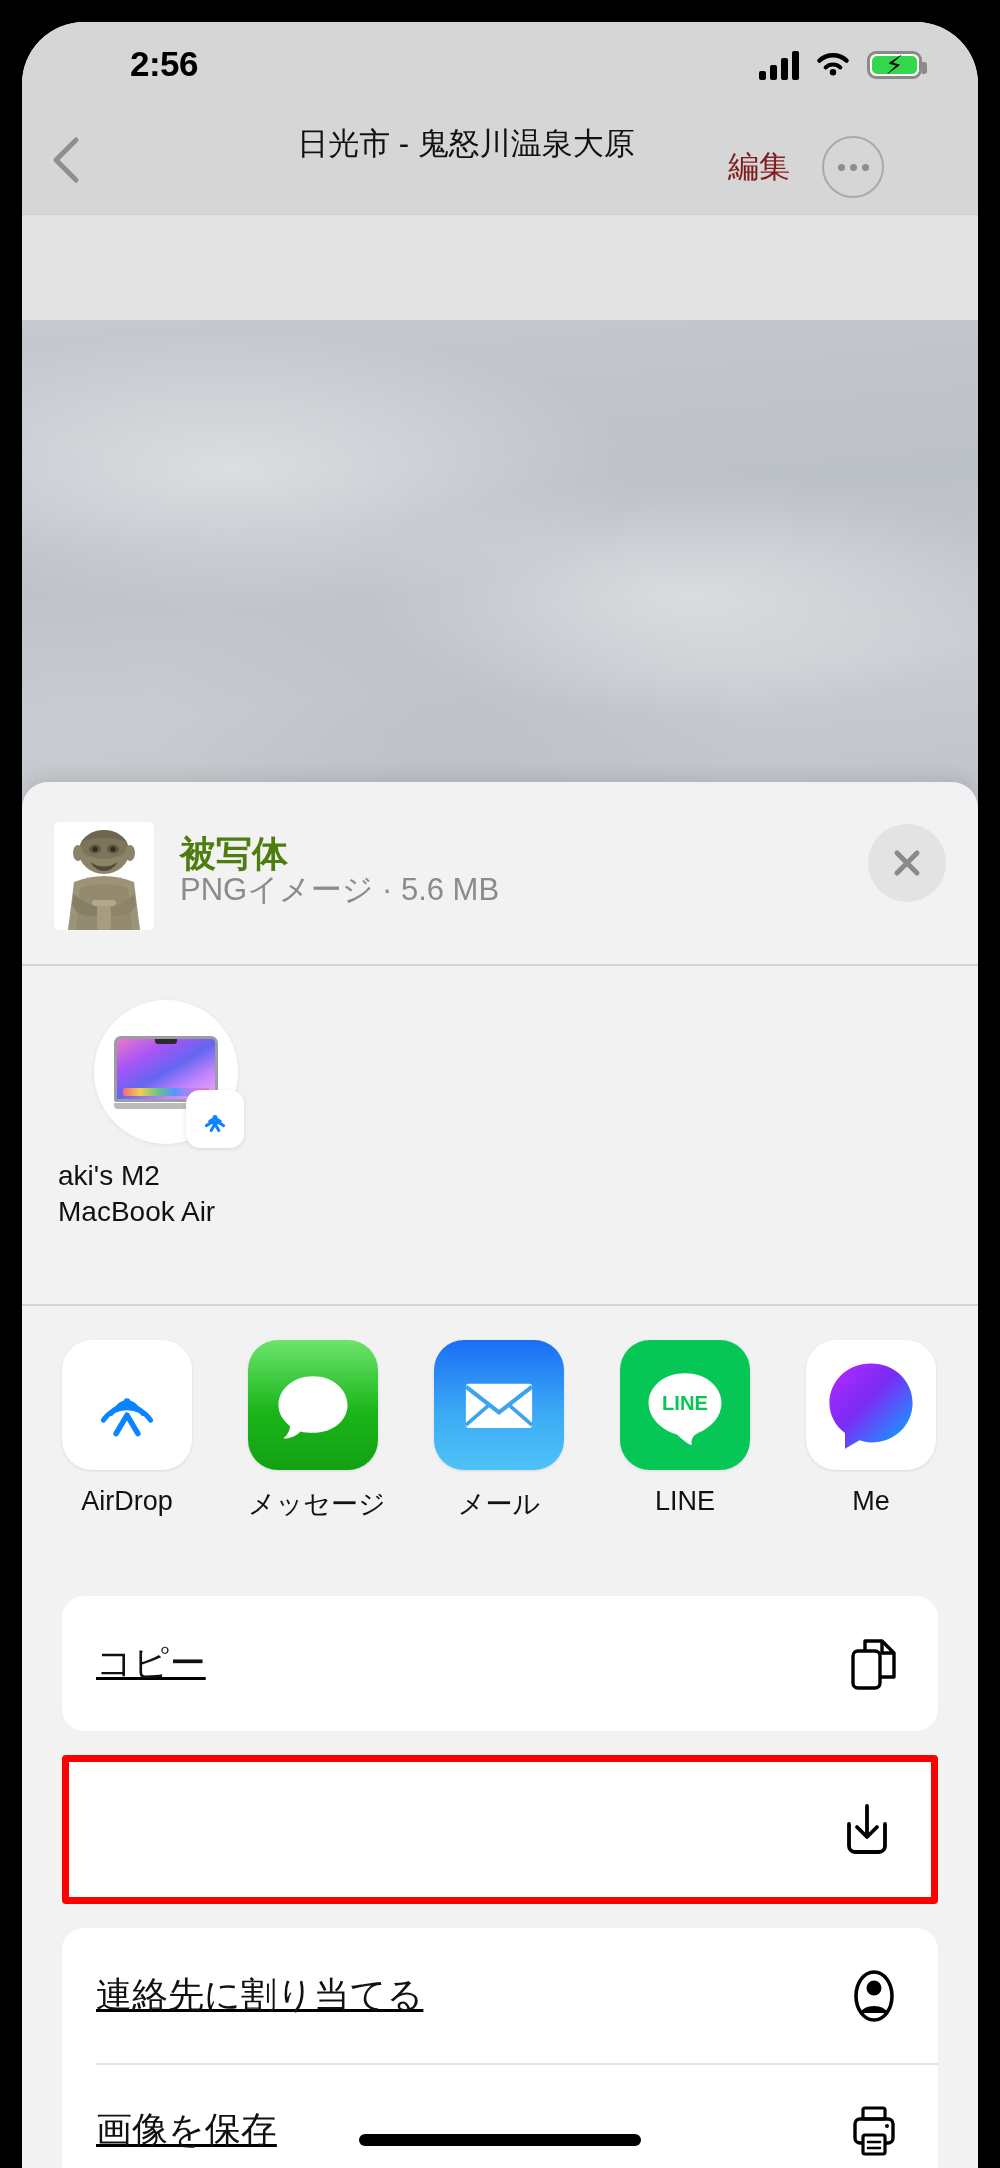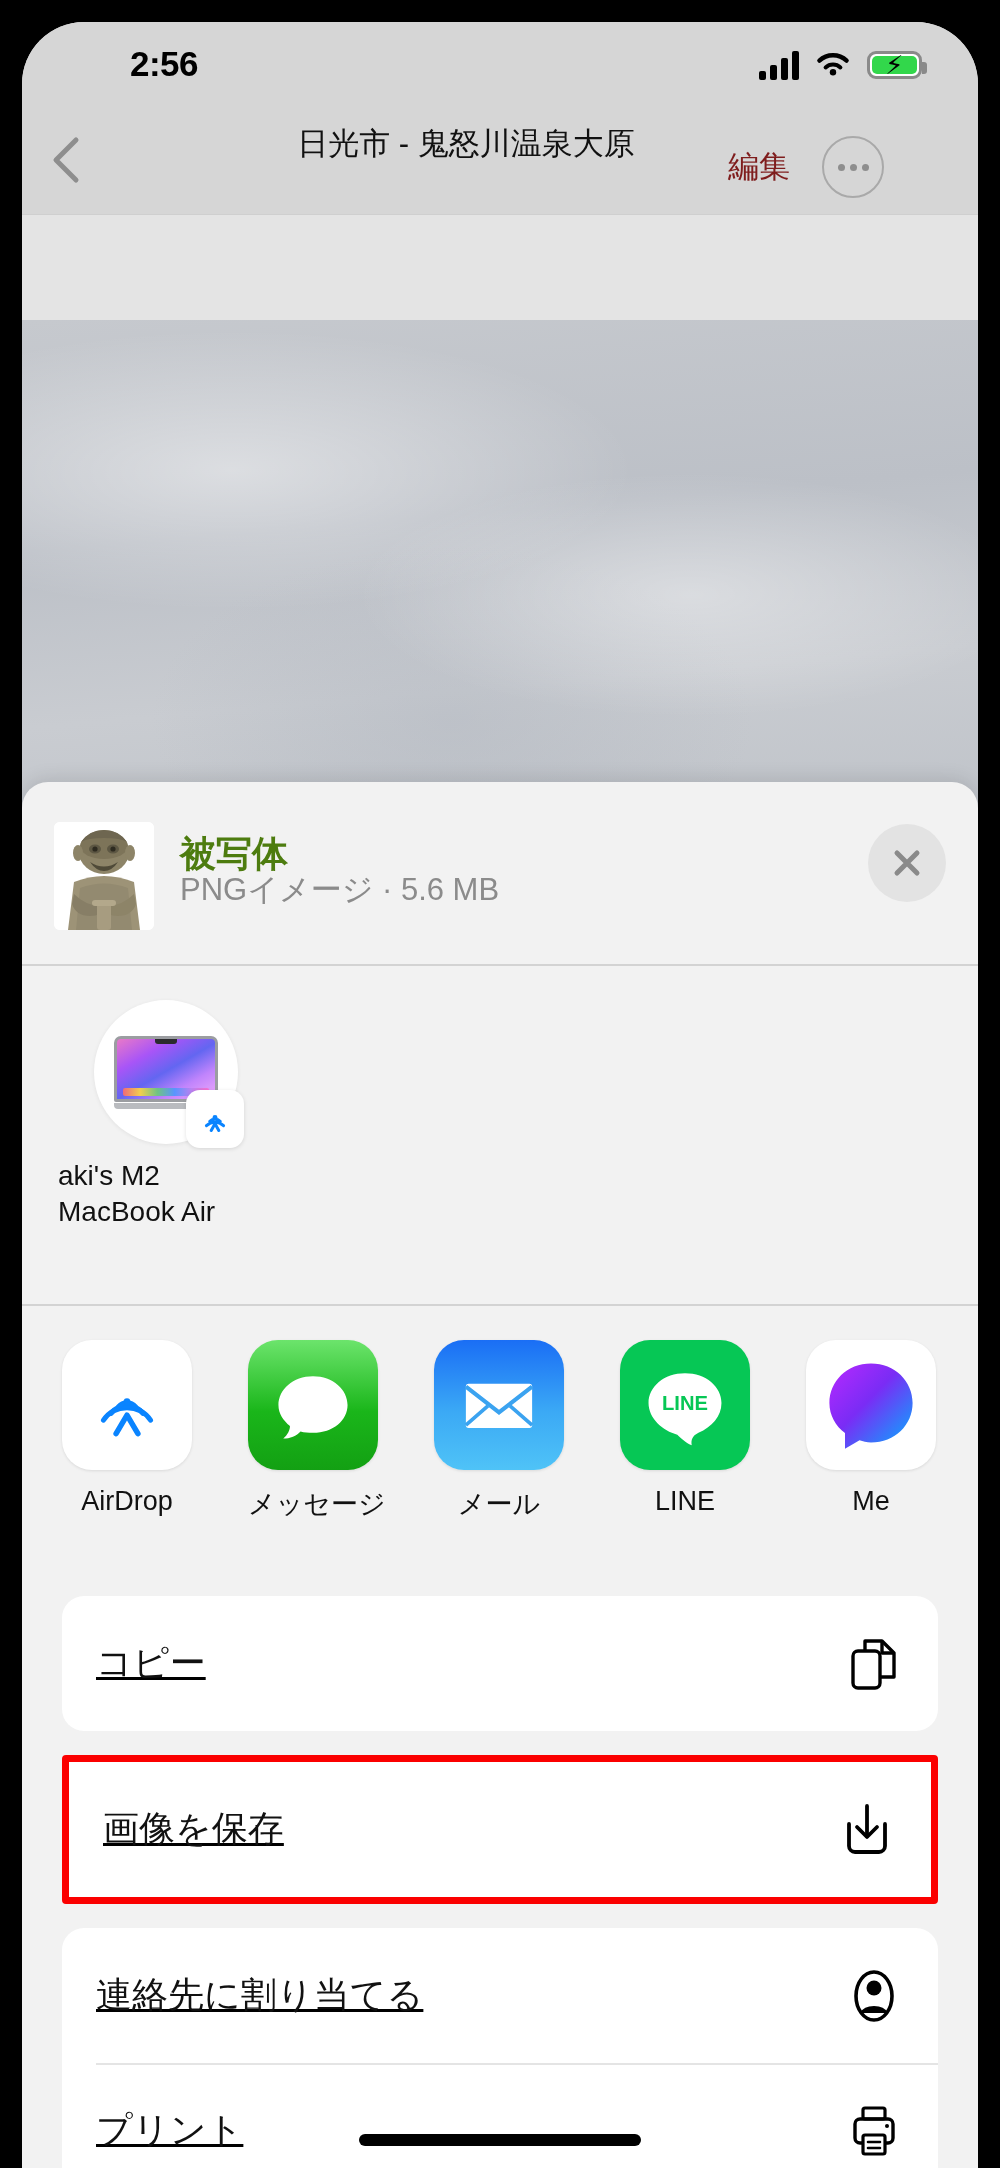--- a/index.html
+++ b/index.html
@@ -381,40 +381,39 @@
           <svg class="row-icon" width="52" height="58" viewBox="0 0 52 58">
             <path d="M17 6 h17 l12 12 v24 h-29z" fill="none" stroke="#000" stroke-width="3.4" stroke-linejoin="round"></path>
             <path d="M34 6 v12 h12" fill="none" stroke="#000" stroke-width="3.4" stroke-linejoin="round"></path>
             <rect x="5" y="16" width="27" height="37" rx="5" fill="#fff" stroke="#000" stroke-width="3.4"></rect>
           </svg>
         </div>
       </div>
 
       <div class="card highlight">
         <div class="row">
-          <div class="row-label">画像を保存</div>
           <svg class="row-icon" width="52" height="56" viewBox="0 0 52 56">
             <path d="M26 4 v30" stroke="#000" stroke-width="3.8" stroke-linecap="round"></path>
             <path d="M16 25 l10 10 l10 -10" stroke="#000" stroke-width="3.8" fill="none" stroke-linecap="round" stroke-linejoin="round"></path>
             <path d="M8 22 v22 a6 6 0 006 6 h24 a6 6 0 006 -6 v-22" stroke="#000" stroke-width="3.8" fill="none" stroke-linecap="round"></path>
           </svg>
         </div>
       </div>
 
       <div class="card" style="margin-top:24px;">
         <div class="row">
           <div class="row-label">連絡先に割り当てる</div>
           <svg class="row-icon" width="52" height="56" viewBox="0 0 52 56">
             <ellipse cx="26" cy="28" rx="18" ry="24" fill="none" stroke="#000" stroke-width="3.6"></ellipse>
             <circle cx="26" cy="20" r="7.5" fill="#000"></circle>
             <path d="M12 45 a15 11 0 0128 0z" fill="#000"></path>
           </svg>
         </div>
         <div class="row">
-          <div class="row-label">プリント</div>
+          <div class="row-label">画像を保存</div>
           <svg class="row-icon" width="52" height="56" viewBox="0 0 52 56">
             <rect x="15" y="5" width="22" height="11" rx="2" fill="none" stroke="#000" stroke-width="3.2"></rect>
             <rect x="7" y="16" width="38" height="24" rx="5" fill="none" stroke="#000" stroke-width="3.4"></rect>
             <circle cx="39" cy="23" r="2" fill="#000"></circle>
             <rect x="15" y="32" width="22" height="19" rx="2" fill="#fff" stroke="#000" stroke-width="3.2"></rect>
             <path d="M20 39 h12 M20 45 h12" stroke="#000" stroke-width="2.6" stroke-linecap="round"></path>
           </svg>
         </div>
       </div>
 

